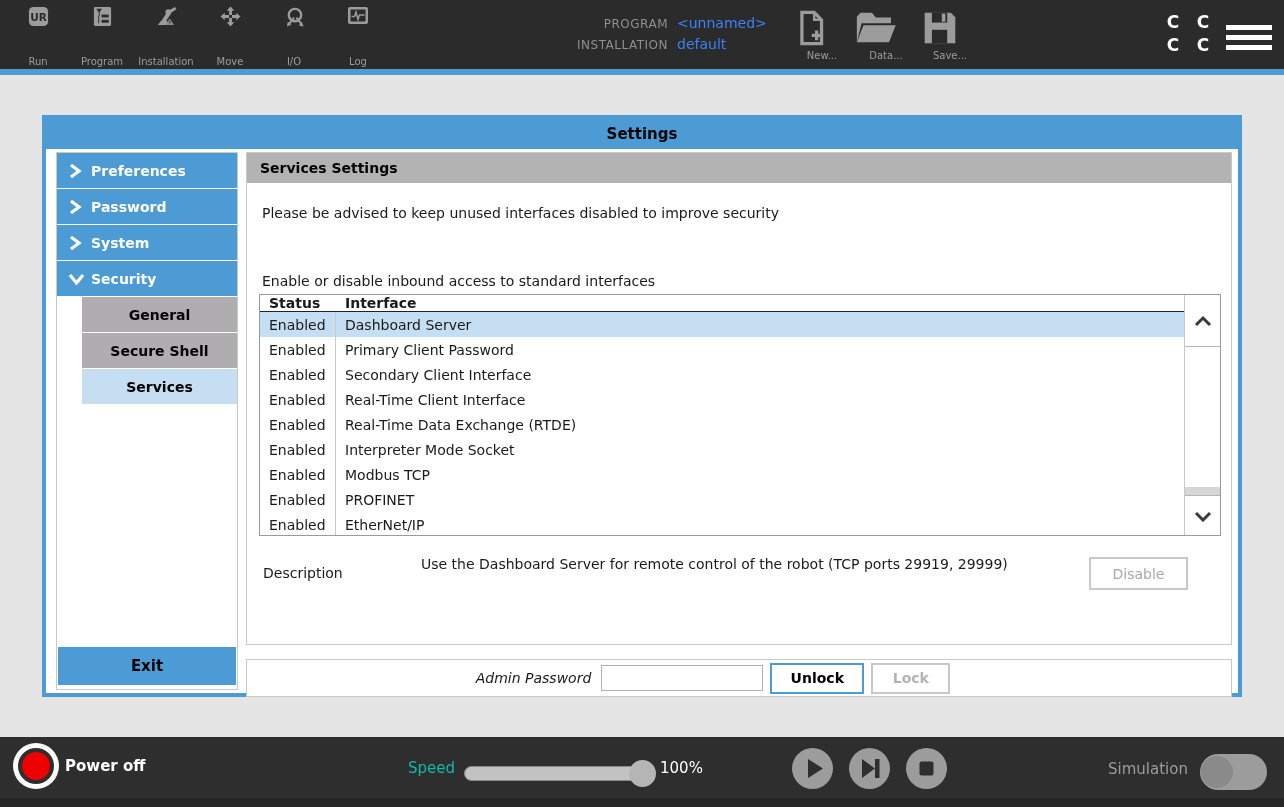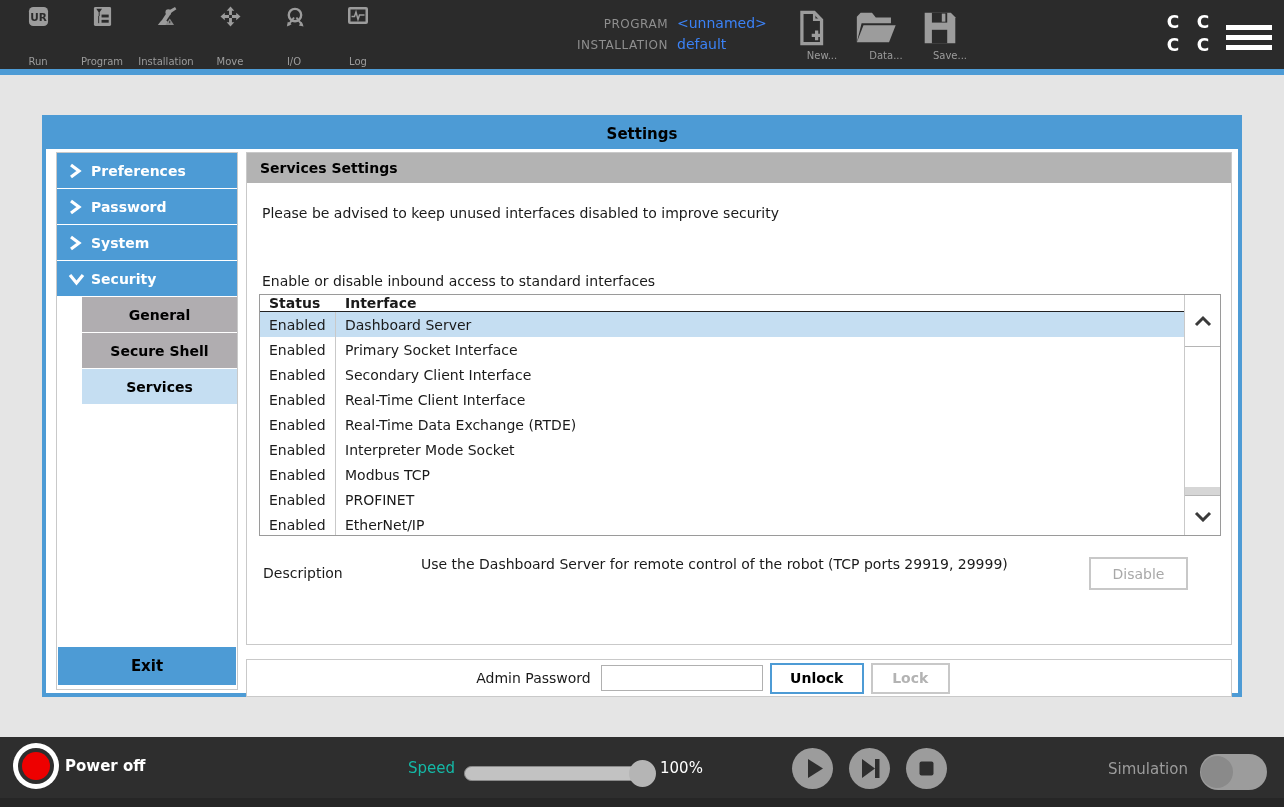--- a/index.html
+++ b/index.html
@@ -72,21 +72,21 @@
   .scroll-down { height:40px; border-top:1px solid #b5b5b5; display:flex; align-items:center; justify-content:center; cursor:pointer; }
   .desc-label { position:absolute; left:16px; top:412px; font-size:14px; }
   .desc-text { position:absolute; left:174px; top:401px; width:600px; font-size:14px; line-height:20px; }
   .disable-btn { position:absolute; right:43px; top:404px; width:99px; height:33px; background:#fff;
                  border:2px solid #c8c8c8; color:#a8a8a8; font-size:14px; display:flex; align-items:center;
                  justify-content:center; cursor:pointer; }
   
   .admin-panel { position:absolute; left:200px; top:540px; width:986px; height:38px;
                  background:#fff; border:1px solid #c9c9c9; }
   .admin-row { position:absolute; inset:0; right:52px; display:flex; align-items:center; justify-content:center; }
-  .admin-label { font-size:14px; margin-right:10px; }
+  .admin-label { font-size:14px; margin-right:10px;font-style:italic; }
   .admin-input { width:162px; height:26px; border:1px solid #b0b0b0; background:#fff; font-size:14px; padding:0 6px;
                  font-family:"DejaVu Sans", sans-serif; }
   .unlock-btn { margin-left:7px; width:94px; height:31px; background:#fff; border:2px solid #4d9bd5;
                 font-size:14px; font-weight:bold; color:#000; display:flex; align-items:center; justify-content:center; cursor:pointer; }
   .lock-btn { margin-left:7px; width:79px; height:31px; background:#fff; border:2px solid #c8c8c8;
               font-size:14px; font-weight:bold; color:#b3b3b3; display:flex; align-items:center; justify-content:center; cursor:pointer; }
 
   
   .footer { position:absolute; left:0; top:737px; width:1284px; height:70px; background:#2e2e2e; }
   .footer::after { content:""; position:absolute; left:0; bottom:0; width:100%; height:9px; background:#262626; }
@@ -279,21 +279,21 @@
           <span class="hc-status">Status</span>
           <span class="hc-iface">Interface</span>
         </div>
         <div>
             <div class="trow selected">
               <div class="tcell status">Enabled</div>
               <div class="tcell iface">Dashboard Server</div>
             </div>
             <div class="trow">
               <div class="tcell status">Enabled</div>
-              <div class="tcell iface">Primary Socket Interface</div>
+              <div class="tcell iface">Primary Client Password</div>
             </div>
             <div class="trow">
               <div class="tcell status">Enabled</div>
               <div class="tcell iface">Secondary Client Interface</div>
             </div>
             <div class="trow">
               <div class="tcell status">Enabled</div>
               <div class="tcell iface">Real-Time Client Interface</div>
             </div>
             <div class="trow">

